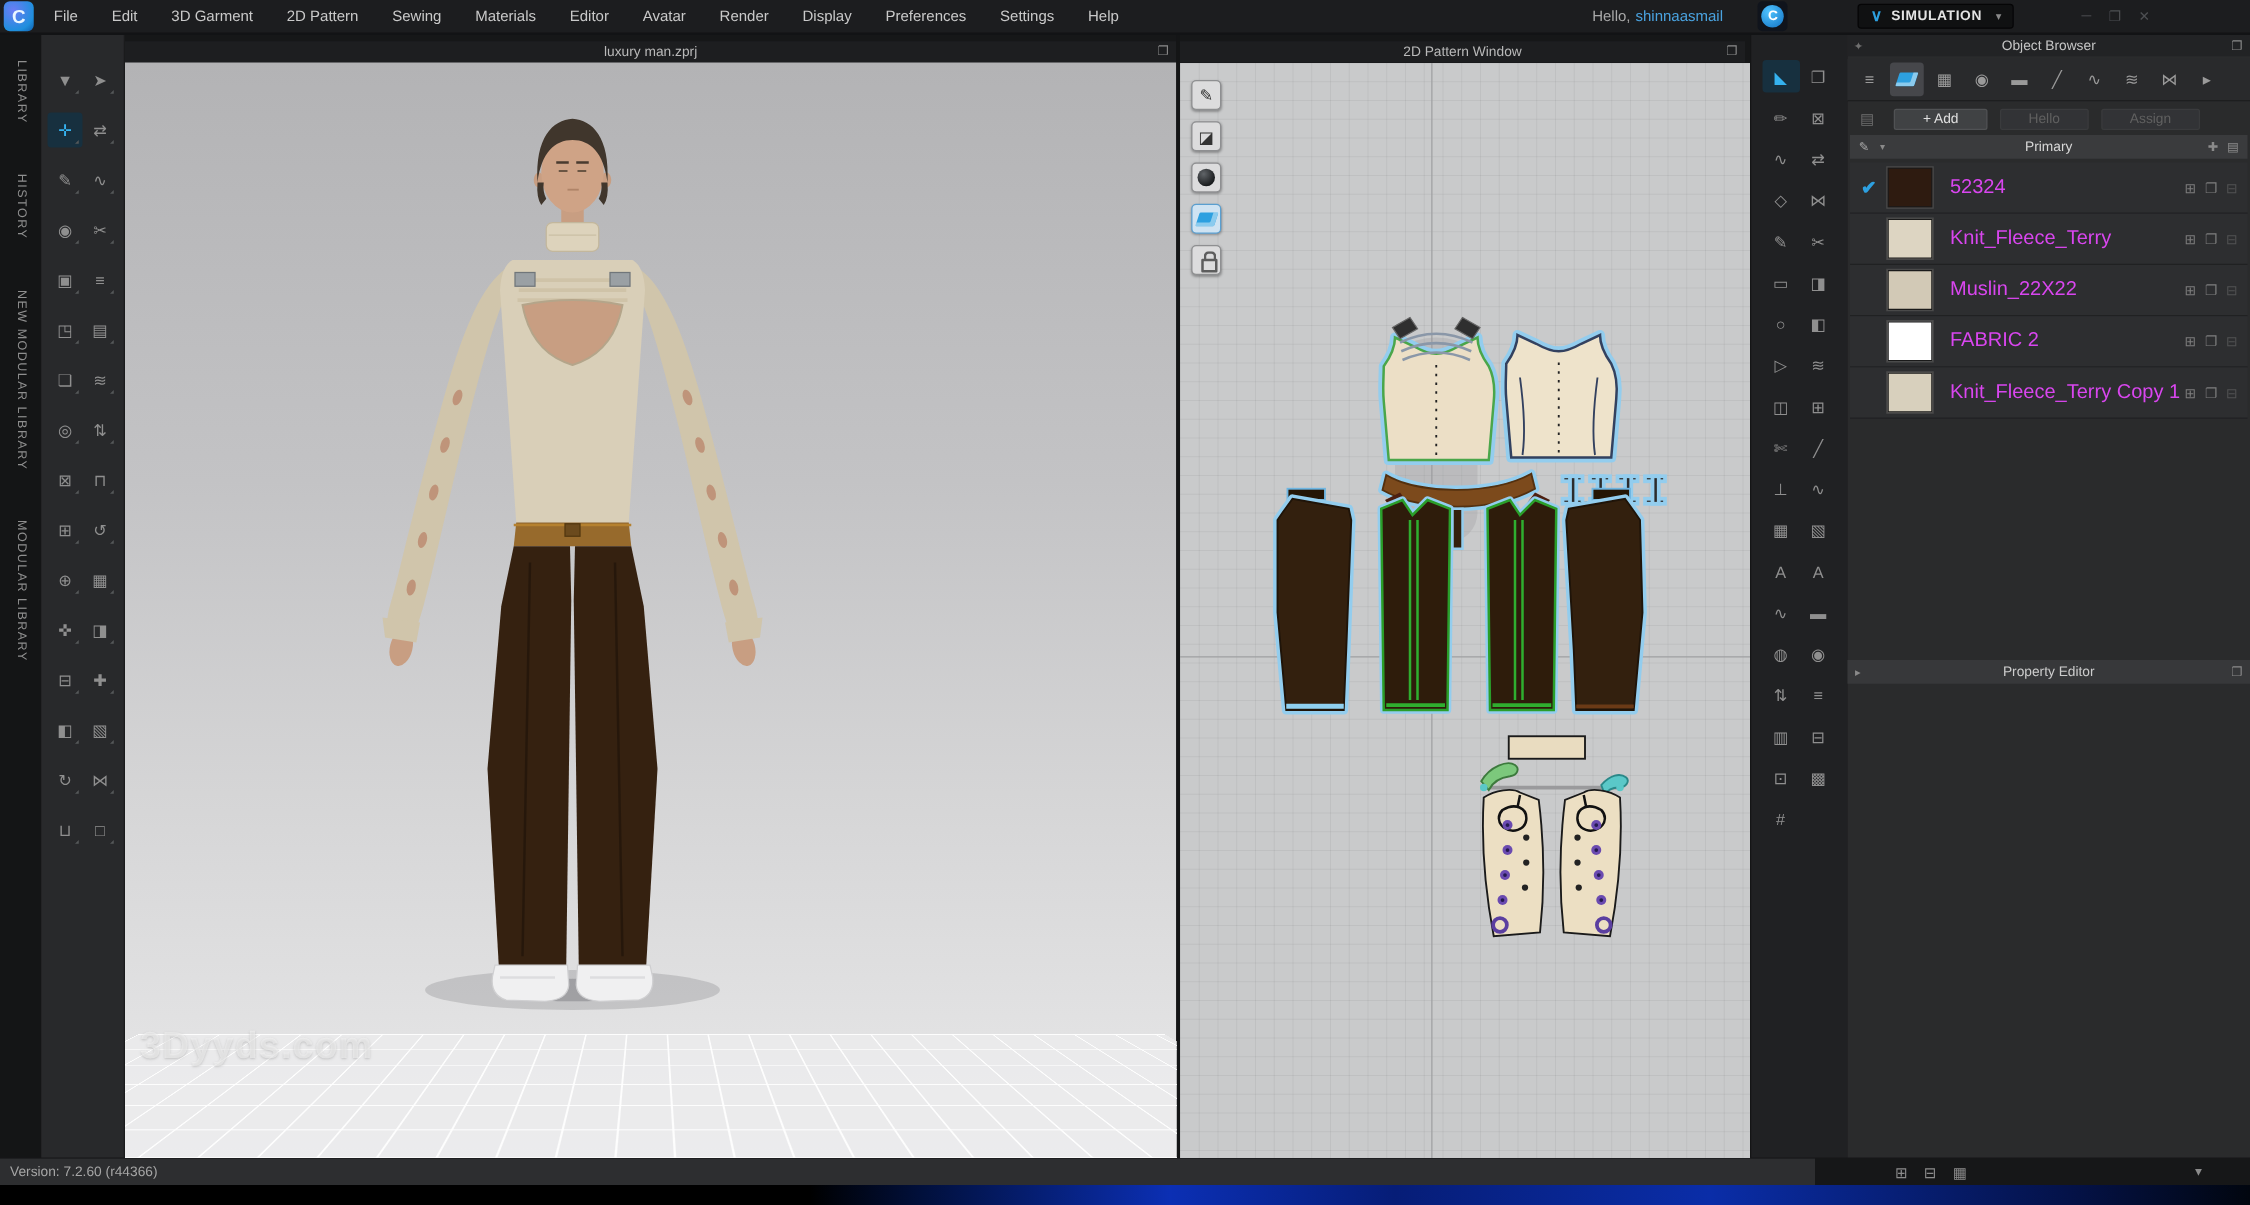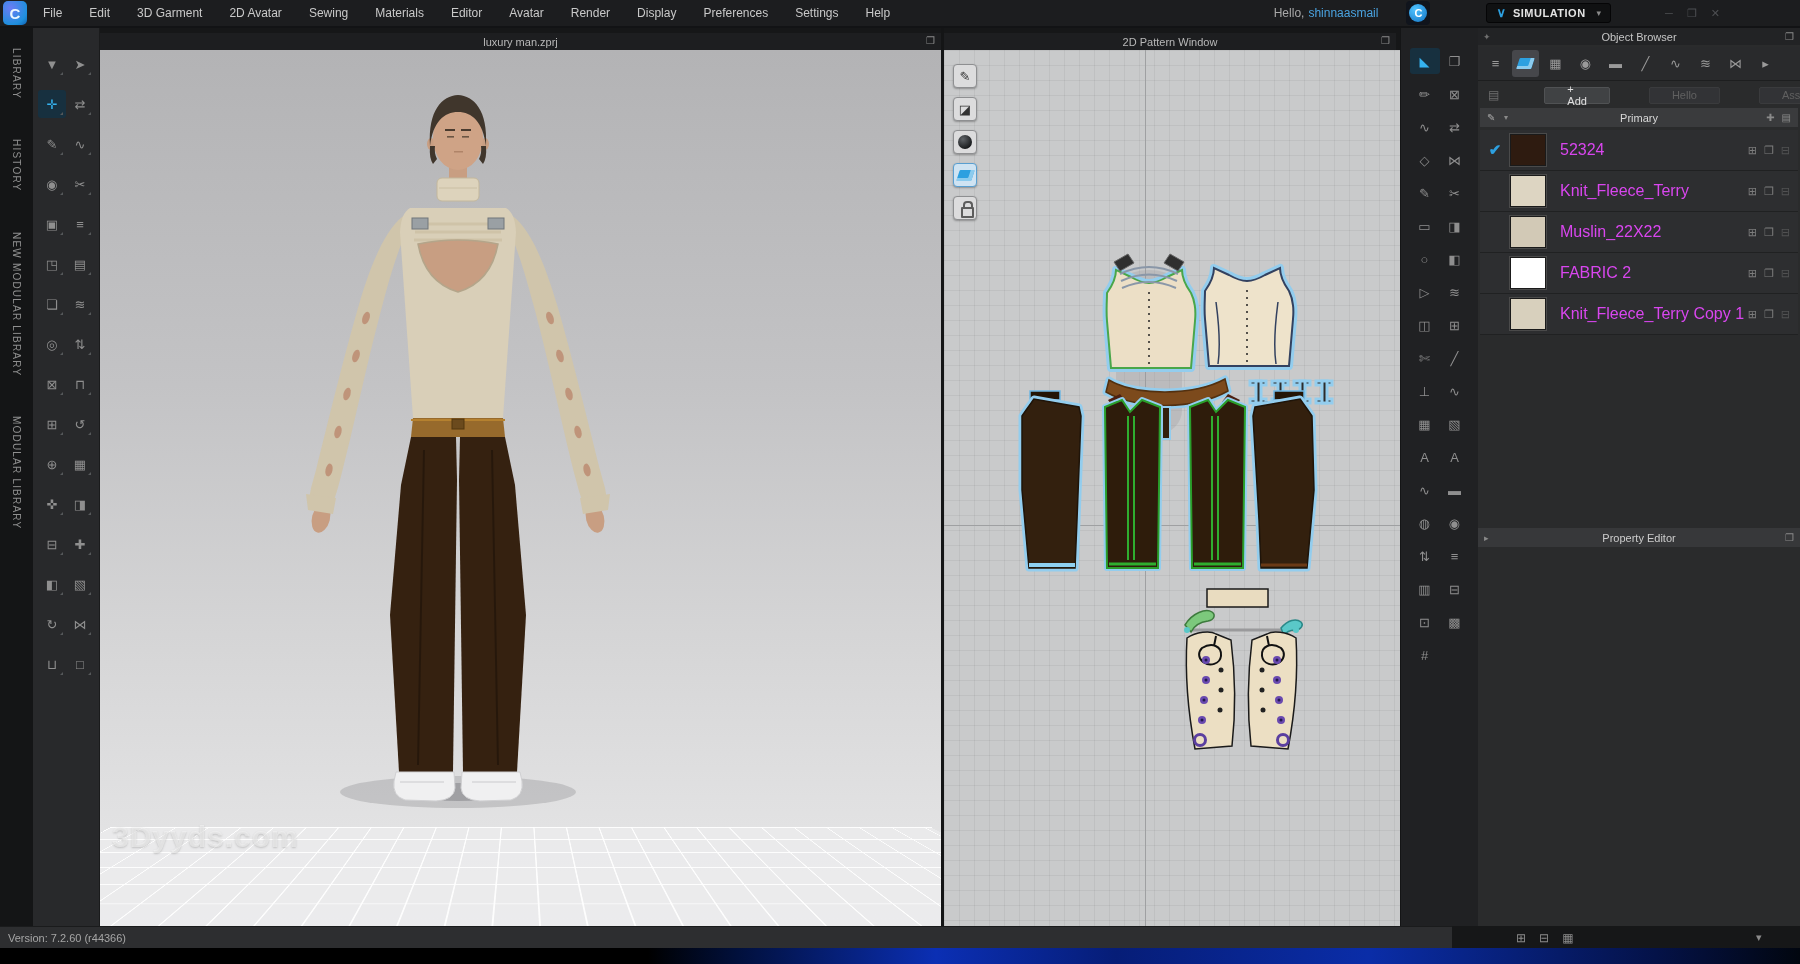--- a/index.html
+++ b/index.html
@@ -64,21 +64,21 @@
   
   .right-panel{position:absolute;left:1478px;top:28px;width:322px;height:898px;background:#2a2b2c;}
   .rp-title{position:absolute;left:0;right:0;height:17px;background:#222325;color:#c6c6c6;font-size:11px;display:flex;align-items:center;justify-content:center;}
   .rp-title .pop{position:absolute;right:6px;color:#8a8a8a;font-size:10px;}
   .rp-title .pin{position:absolute;left:5px;color:#6f6f6f;font-size:9px;}
   .ob-tabs{position:absolute;top:19px;left:0;right:0;height:34px;background:#292a2c;border-bottom:1px solid #1d1e1f;display:flex;align-items:center;gap:3px;padding:0 4px;}
   .ob-tab{width:27px;height:27px;border-radius:3px;display:flex;align-items:center;justify-content:center;color:#9a9a9a;font-size:13px;position:relative;}
   .ob-tab.active{background:#46474b;}
   .addrow{position:absolute;top:56px;left:0;right:0;height:22px;display:flex;align-items:center;gap:10px;padding:0 10px;}
   .addrow .fold{color:#6f6f6f;font-size:12px;margin-right:6px;}
-  .btn{height:17px;border-radius:2px;font-size:11px;display:flex;align-items:center;justify-content:center;padding:0 22px;margin-left:29px;}
+  .btn{height:17px;border-radius:2px;font-size:11px;display:flex;align-items:center;justify-content:center;padding:0 22px;}
   .btn.primary{background:#404244;color:#e0e0e0;border:1px solid #505254;}
   .btn.dim{background:#323336;color:#606060;border:1px solid #3a3b3d;}
   .sec-hdr{position:absolute;left:2px;right:2px;height:19px;background:#3a3b3d;color:#d8d8d8;font-size:11px;display:flex;align-items:center;justify-content:center;}
   .sec-hdr .l{position:absolute;left:7px;color:#a8a8a8;font-size:10px;}
   .sec-hdr .lc{position:absolute;left:24px;color:#8a8a8a;font-size:8px;}
   .sec-hdr .r{position:absolute;right:7px;color:#8a8a8a;font-size:10px;display:flex;gap:7px;}
   .fablist{position:absolute;top:102px;left:2px;right:2px;}
   .fab-row{height:41px;display:flex;align-items:center;border-bottom:1px solid rgba(0,0,0,.28);background:#2d2e30;}
   .fab-row .check{width:30px;text-align:center;color:#2da0e0;font-size:15px;font-weight:bold;opacity:0;}
   .fab-row .check.on{opacity:1;}
@@ -103,21 +103,21 @@
 
 <div id="app">
 
   <div class="menubar">
     <div class="logo">C</div>
     <div class="menu-items">
 
     <span>File</span>
         <span>Edit</span>
         <span>3D Garment</span>
-        <span>2D Avatar</span>
+        <span>2D Pattern</span>
         <span>Sewing</span>
         <span>Materials</span>
         <span>Editor</span>
         <span>Avatar</span>
         <span>Render</span>
         <span>Display</span>
         <span>Preferences</span>
         <span>Settings</span>
         <span>Help</span>
       </div>

